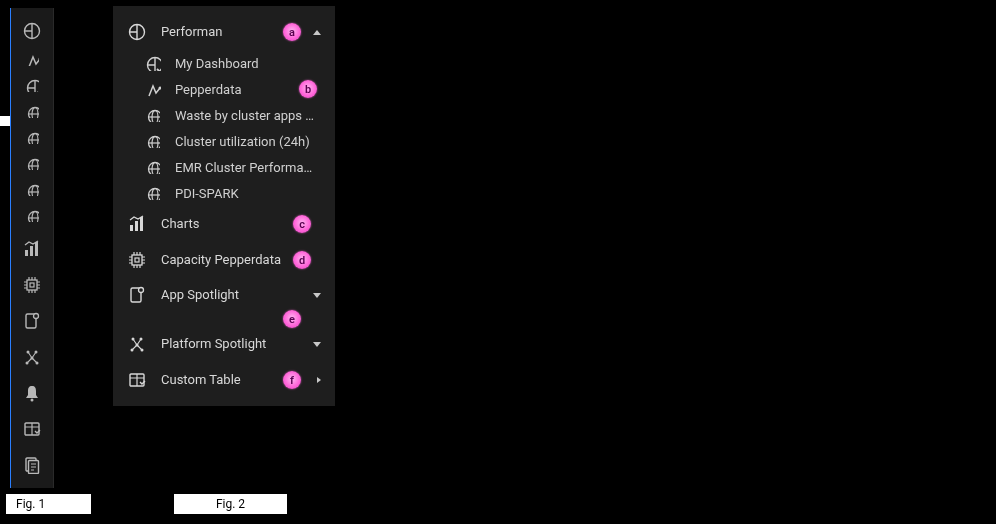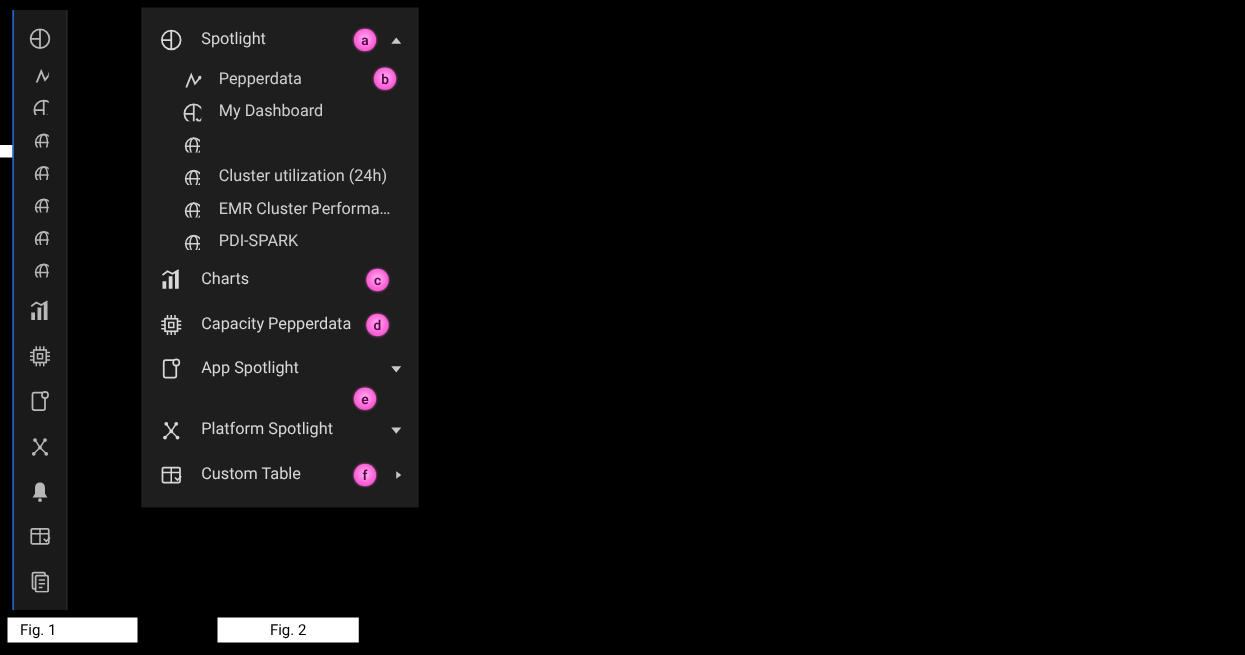--- a/index.html
+++ b/index.html
@@ -132,21 +132,21 @@
 
     
     .fig-label {
       position: absolute;
       background: #fff;
       color: #000;
       font-size: 12px;
       padding: 3px 10px;
       bottom: 10px;
     }
-    .fig1 { left: 6px; width: 104px; text-align: left; }
+    .fig1 { left: 6px; width: 85px; text-align: left; }
     .fig2 { left: 174px; width: 113px; text-align: center; }
 
     .white-edge {
       position: absolute;
       left: 0;
       top: 116px;
       width: 12px;
       height: 10px;
       background: #fff;
     }
@@ -318,50 +318,51 @@
 </div>
 
 <div class="sidebar-expanded">
 
   <div class="nav-item">
     <span class="nav-icon">
         <svg width="18" height="18">
           <use href="#i-dash"></use>
         </svg>
       </span>
-    <span class="nav-label">Spotlight</span>
+    <span class="nav-label">Performan</span>
     <span class="badge">a</span>
     <span class="nav-chevron">
         <span class="chevron up"></span>
       </span>
   </div>
 
   <div class="sub-item">
     <span class="sub-icon">
         <svg width="15" height="15">
+          <use href="#i-mydash"></use>
+        </svg>
+      </span>
+    <span class="sub-label">My Dashboard</span>
+  </div>
+  <div class="sub-item">
+    <span class="sub-icon">
+        <svg width="15" height="15">
           <use href="#i-pepper"></use>
         </svg>
       </span>
     <span class="sub-label">Pepperdata</span>
     <span class="badge">b</span>
   </div>
   <div class="sub-item">
     <span class="sub-icon">
-        <svg width="15" height="15">
-          <use href="#i-mydash"></use>
-        </svg>
-      </span>
-    <span class="sub-label">My Dashboard</span>
-  </div>
-  <div class="sub-item">
-    <span class="sub-icon">
         <svg width="14" height="14">
           <use href="#i-globe"></use>
         </svg>
       </span>
+    <span class="sub-label">Waste by cluster apps (…</span>
   </div>
   <div class="sub-item">
     <span class="sub-icon">
         <svg width="14" height="14">
           <use href="#i-globe"></use>
         </svg>
       </span>
     <span class="sub-label">Cluster utilization (24h)</span>
   </div>
   <div class="sub-item">

